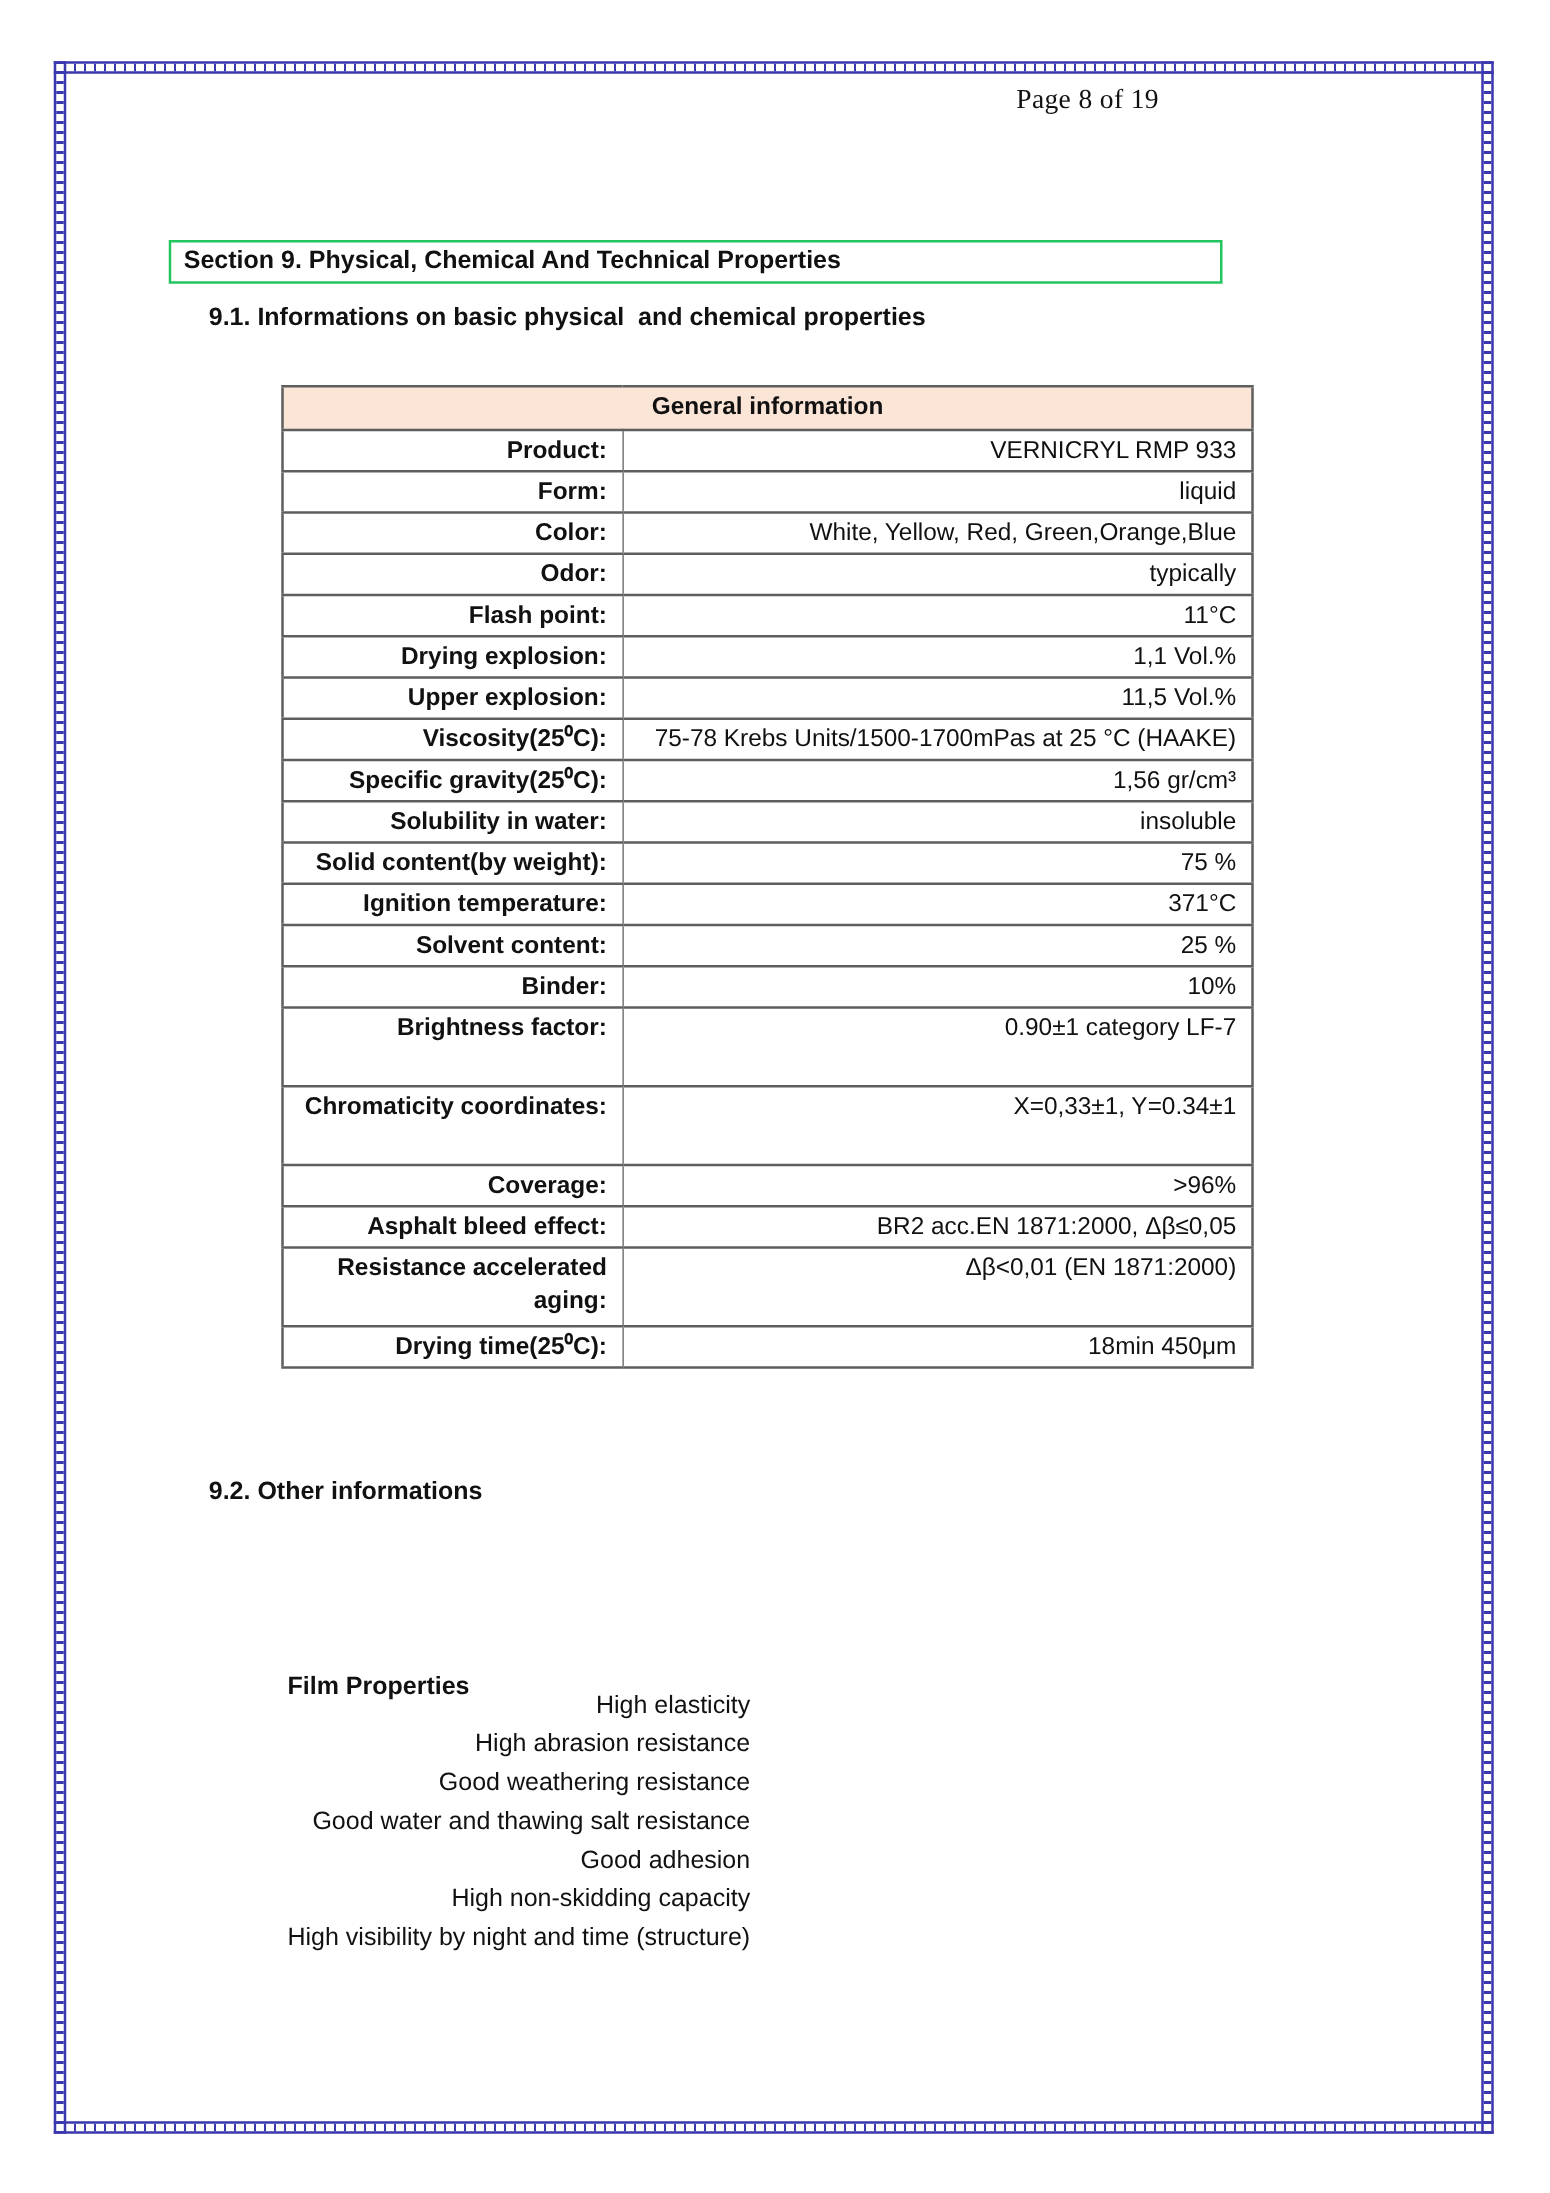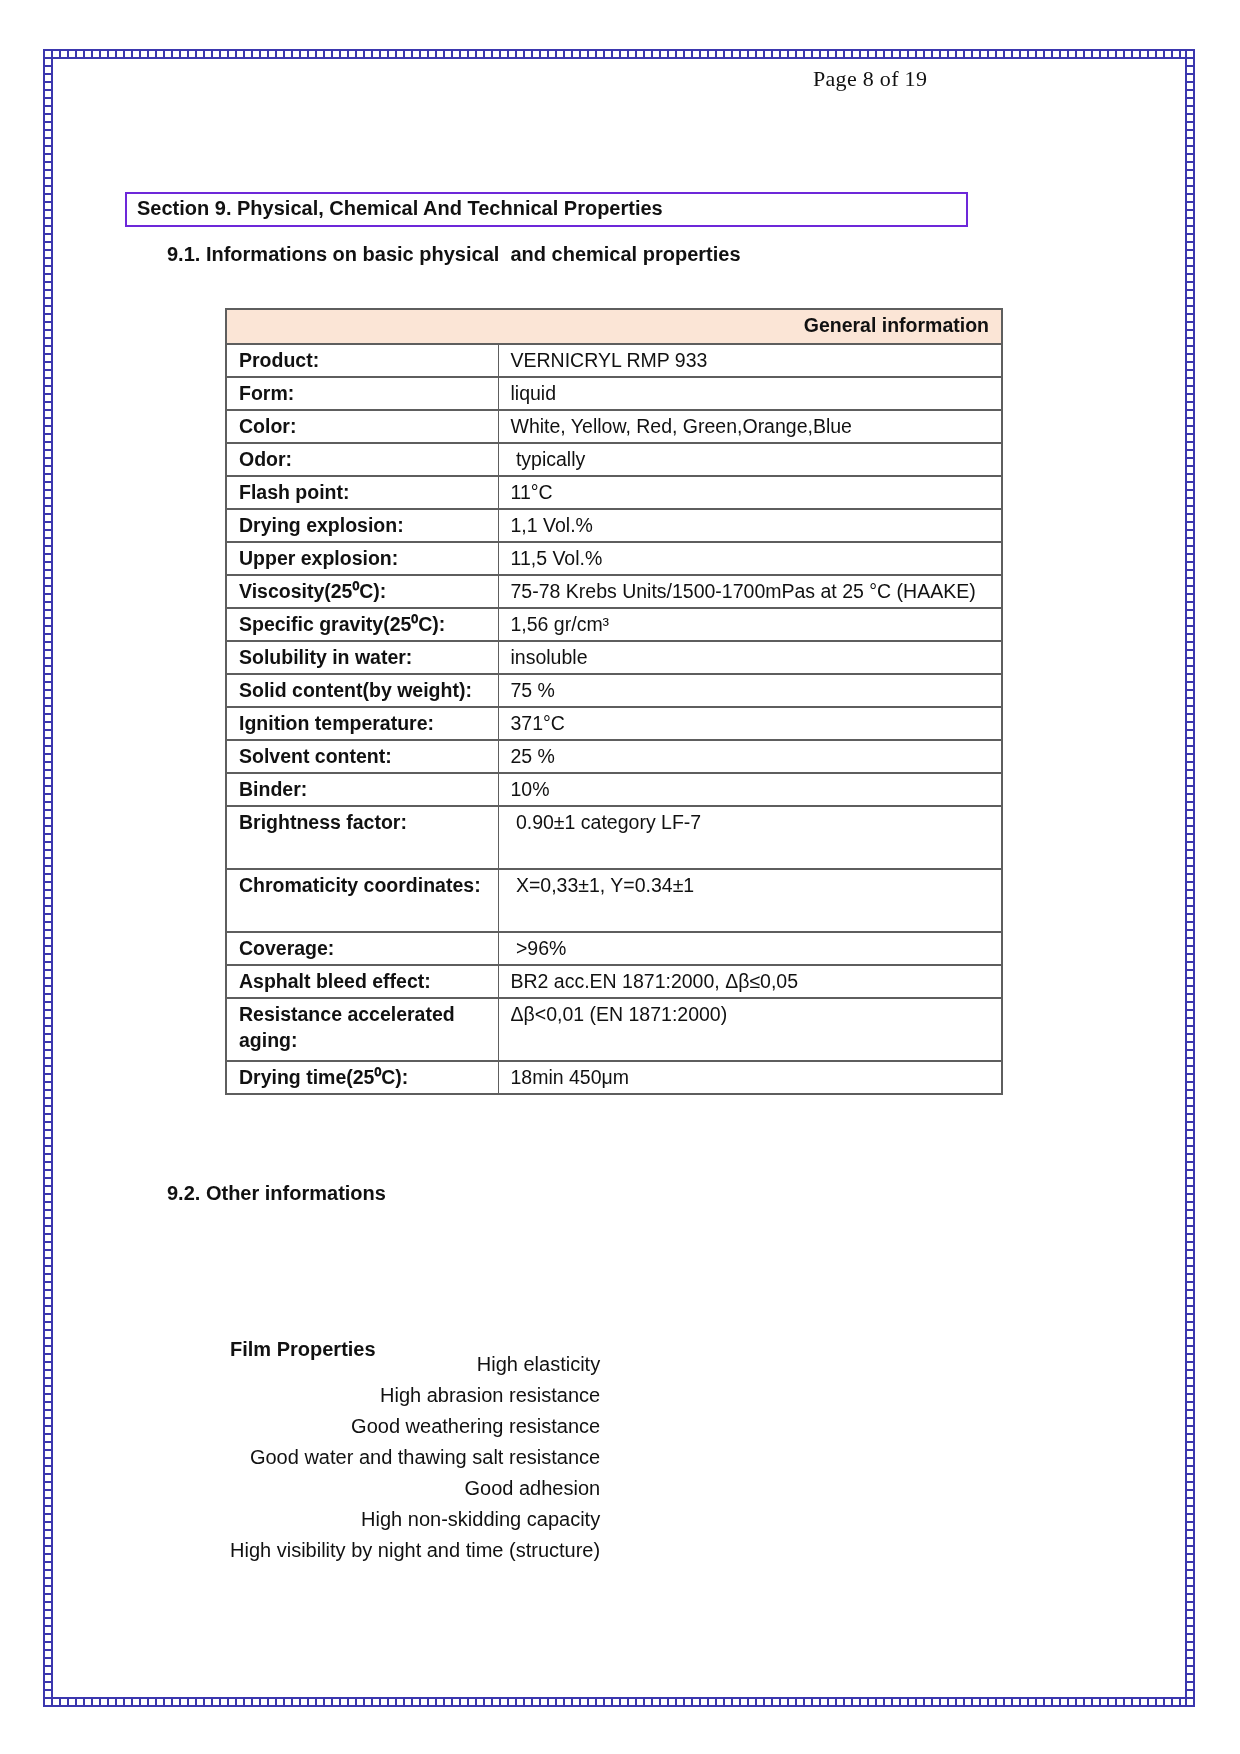--- a/index.html
+++ b/index.html
@@ -36,49 +36,49 @@
   }
   .fs.left{left:0;}
   .fs.right{right:0;}
 
   .page-number{
     position:absolute;top:66px;left:813px;
     font-family:"Liberation Serif", serif;
     font-size:22px;letter-spacing:.3px;
   }
   .section-box{
-    position:absolute;top:192px;left:125px;width:843px;
+    position:absolute;top:192px;left:135px;width:843px;
     box-sizing:border-box;
-    border:2px solid #6d28d9;
+    border:2px solid #22c55e;
     padding:3px 10px 5px 10px;
     background:#ffffff;
   }
   .section-box .t{font-weight:bold;font-size:20px;white-space:pre-wrap;}
   .h91{
     position:absolute;top:243px;left:167px;
     font-weight:bold;font-size:20px;white-space:pre-wrap;
   }
   table.props{
     position:absolute;top:308px;left:225px;width:778px;
     border-collapse:collapse;
     font-size:19.5px;line-height:26px;
   }
   table.props th,table.props td{
     border-top:2px solid var(--table-border);
     border-bottom:2px solid var(--table-border);
     border-left:1px solid var(--table-border);
     border-right:1px solid var(--table-border);
     padding:2px 12px 3px 12px;
     vertical-align:top;
-    text-align:left;
+    text-align:right;
   }
   table.props{border:2px solid var(--table-border);}
   table.props th{
     background:var(--table-header-bg);
-    text-align:right;
+    text-align:center;
     font-weight:bold;
     height:28px;
   }
   table.props col.c1{width:272px;}
   table.props td.lbl{font-weight:bold;white-space:pre-wrap;}
   table.props td.val{white-space:pre-wrap;}
   table.props tr.tall td{height:56px;}
   .h92{
     position:absolute;top:1182px;left:167px;
     font-weight:bold;font-size:20px;

